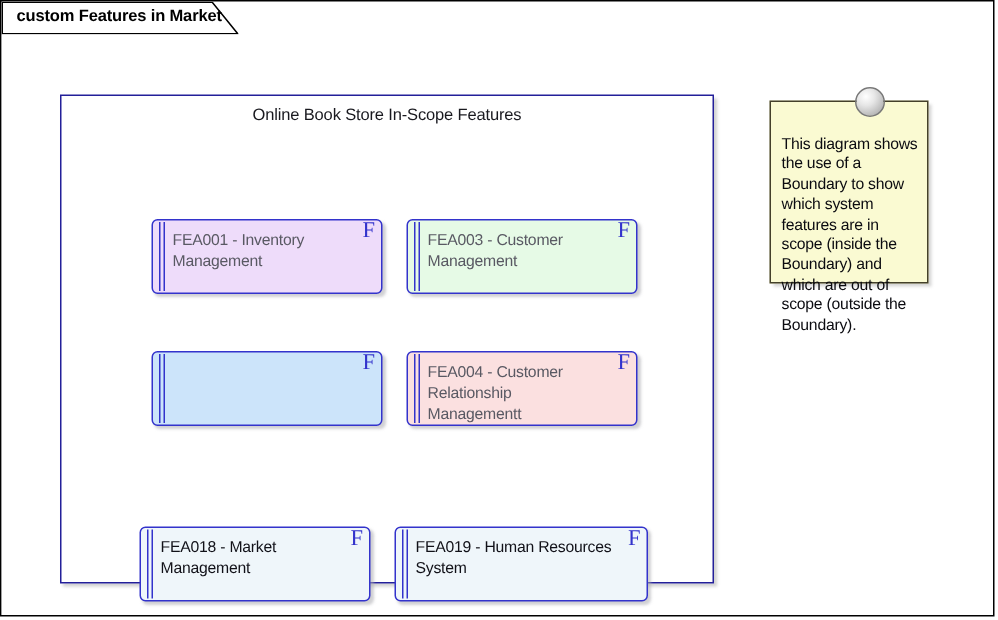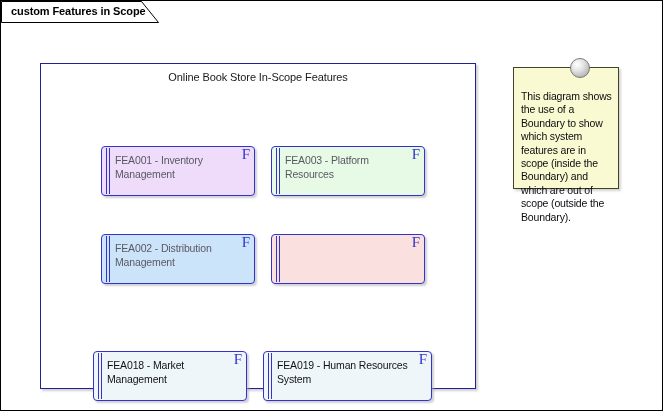--- a/index.html
+++ b/index.html
@@ -158,52 +158,52 @@
 </style>
 </head>
 <body>
 
 <div id="window">
 
   <div id="tab">
     <svg id="tab-shape" viewBox="0 0 158 22" preserveAspectRatio="none">
       <path d="M0.5,21.5 L0.5,0.5 L140.5,0.5 L157.5,21.5 Z" fill="#ffffff" stroke="#000000" stroke-width="1"></path>
     </svg>
-    <div id="tab-label">custom Features in Scope</div>
+    <div id="tab-label">custom Features in Market</div>
   </div>
 
   <div id="canvas">
 
     <div id="boundary">
       <div id="boundary-title">Online Book Store In-Scope Features</div>
 
       <div class="feature inside" style="left:60px; top:82px; width:154px; height:50px; background:#eedcfa;padding-left:23px;">
         <span class="bar1"></span>
         <span class="bar2"></span>
         <span class="fname">FEA001 - Inventory Management</span>
         <span class="fglyph">F</span>
       </div>
 
       <div class="feature inside" style="left:230px; top:82px; width:154px; height:50px; background:#e6fae6;">
         <span class="bar1"></span>
         <span class="bar2"></span>
-        <span class="fname">FEA003 - Platform Resources</span>
+        <span class="fname">FEA003 - Customer Management</span>
         <span class="fglyph">F</span>
       </div>
 
       <div class="feature inside" style="left:60px; top:170px; width:154px; height:50px; background:#cce4fa;">
         <span class="bar1"></span>
         <span class="bar2"></span>
-        <span class="fname">FEA002 - Distribution Management</span>
         <span class="fglyph">F</span>
       </div>
 
       <div class="feature inside" style="left:230px; top:170px; width:154px; height:50px; background:#fbe0e0;">
         <span class="bar1"></span>
         <span class="bar2"></span>
+        <span class="fname">FEA004 - Customer Relationship Managementt</span>
         <span class="fglyph">F</span>
       </div>
     </div>
 
     <div class="feature outside" style="left:92px; top:328px; width:154px; height:50px; background:#eff6fa;">
       <span class="bar1"></span>
       <span class="bar2"></span>
       <span class="fname">FEA018 - Market Management</span>
       <span class="fglyph">F</span>
     </div>

